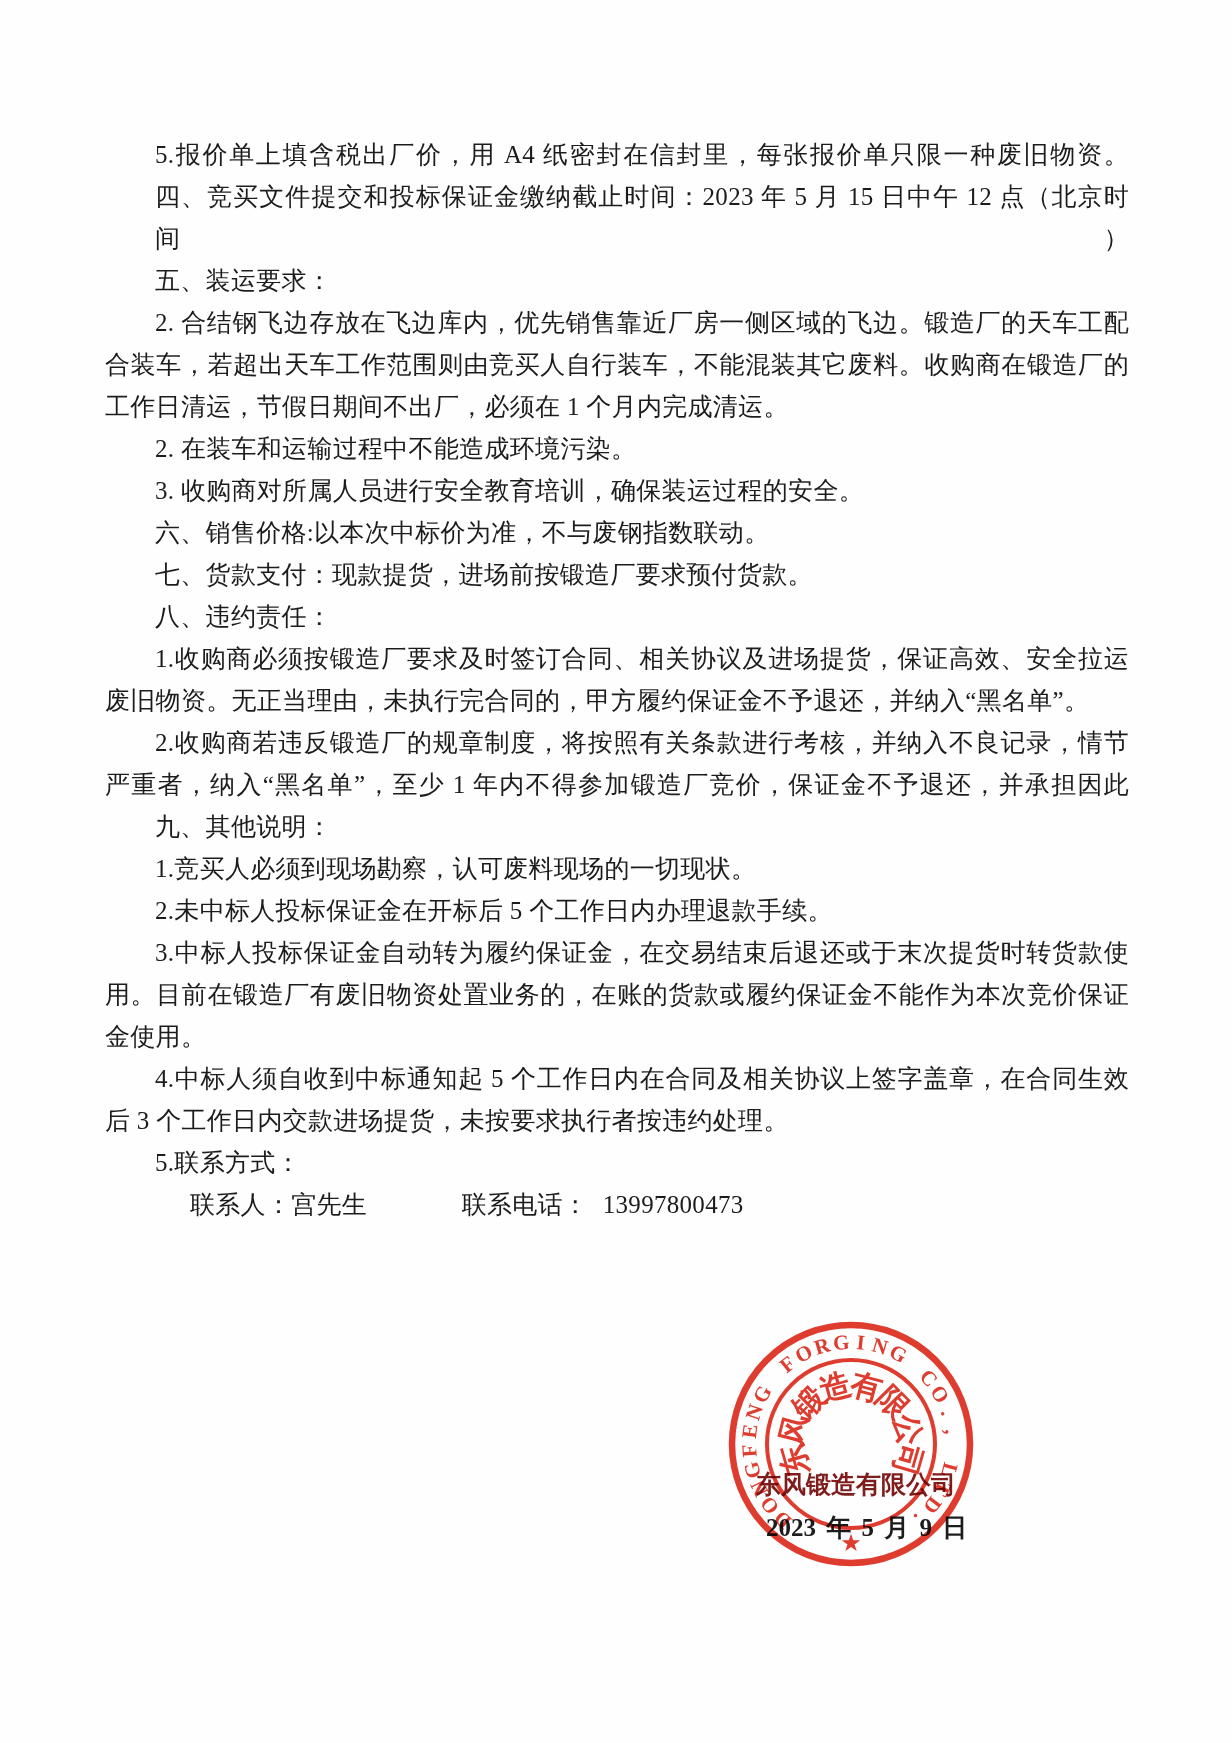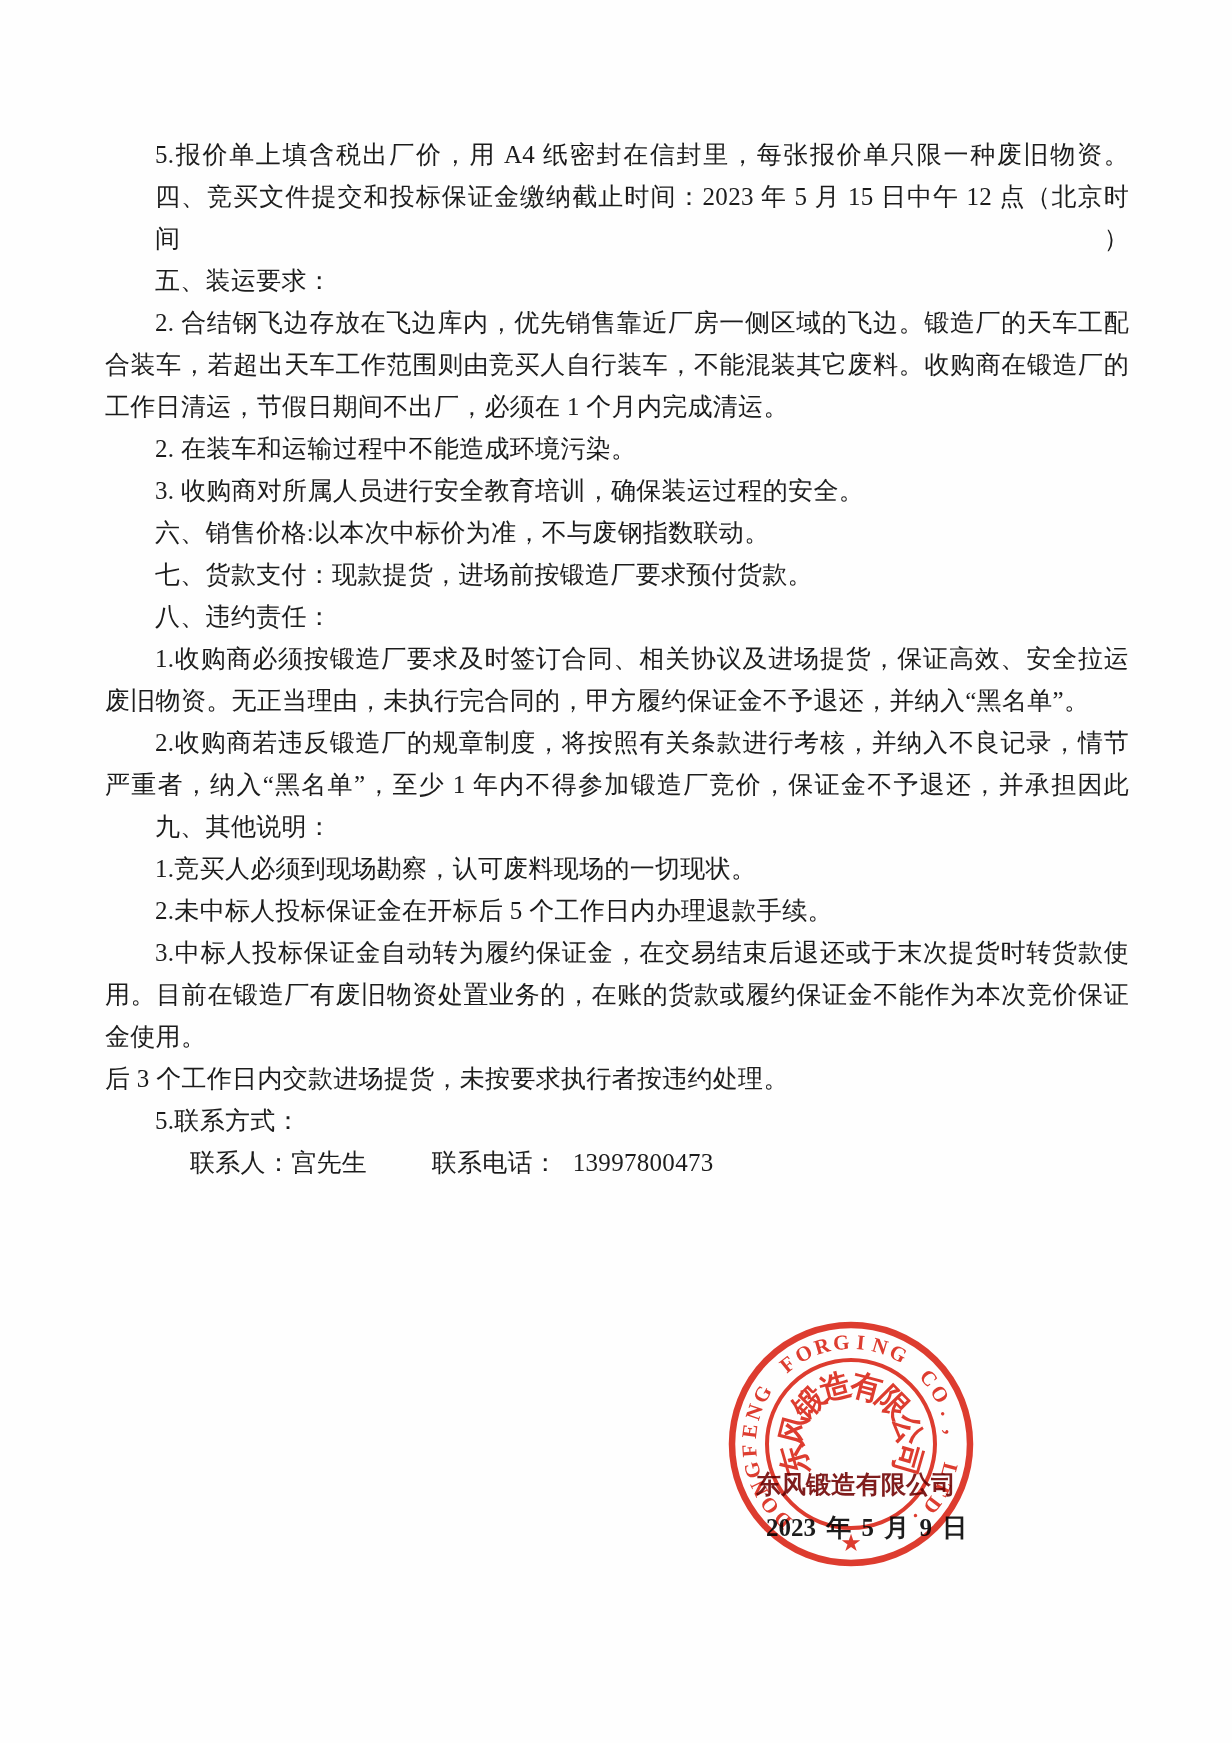--- a/index.html
+++ b/index.html
@@ -26,21 +26,21 @@
   .doc .line.fill{
     text-align:justify;
     text-align-last:justify;
     text-justify:inter-character;
   }
   .contact-line{
     padding-left:85px;
     height:42px;
     white-space:nowrap;
   }
-  .contact-line .phone-label{margin-left:58px;}
+  .contact-line .phone-label{margin-left:88px;}
   .contact-line .phone-number{margin-left:8px;}
   
   .seal-company-text{
     position:absolute;left:756px;top:1468px;
     font-size:25px;font-weight:600;letter-spacing:0px;color:#7f1d1d;
   }
   .seal-date-text{
     position:absolute;left:766px;top:1511px;
     font-size:25px;font-weight:600;word-spacing:4px;color:#1c1c1c;
   }
@@ -75,20 +75,21 @@
         <div class="line ind fill">1.收购商必须按锻造厂要求及时签订合同、相关协议及进场提货，保证高效、安全拉运</div>
         <div class="line">废旧物资。无正当理由，未执行完合同的，甲方履约保证金不予退还，并纳入“黑名单”。</div>
         <div class="line ind fill">2.收购商若违反锻造厂的规章制度，将按照有关条款进行考核，并纳入不良记录，情节</div>
         <div class="line fill">严重者，纳入“黑名单”，至少 1 年内不得参加锻造厂竞价，保证金不予退还，并承担因此</div>
         <div class="line ind">九、其他说明：</div>
         <div class="line ind">1.竞买人必须到现场勘察，认可废料现场的一切现状。</div>
         <div class="line ind">2.未中标人投标保证金在开标后 5 个工作日内办理退款手续。</div>
         <div class="line ind fill">3.中标人投标保证金自动转为履约保证金，在交易结束后退还或于末次提货时转货款使</div>
         <div class="line fill">用。目前在锻造厂有废旧物资处置业务的，在账的货款或履约保证金不能作为本次竞价保证</div>
         <div class="line">金使用。</div>
+        <div class="line ind fill">4.中标人须自收到中标通知起 5 个工作日内在合同及相关协议上签字盖章，在合同生效</div>
         <div class="line">后 3 个工作日内交款进场提货，未按要求执行者按违约处理。</div>
         <div class="line ind">5.联系方式：</div>
       </div>
     <div class="contact-line">
       <span>联系人：宫先生</span>
       <span class="phone-label">联系电话：</span>
       <span class="phone-number">13997800473</span>
     </div>
   </div>
 

